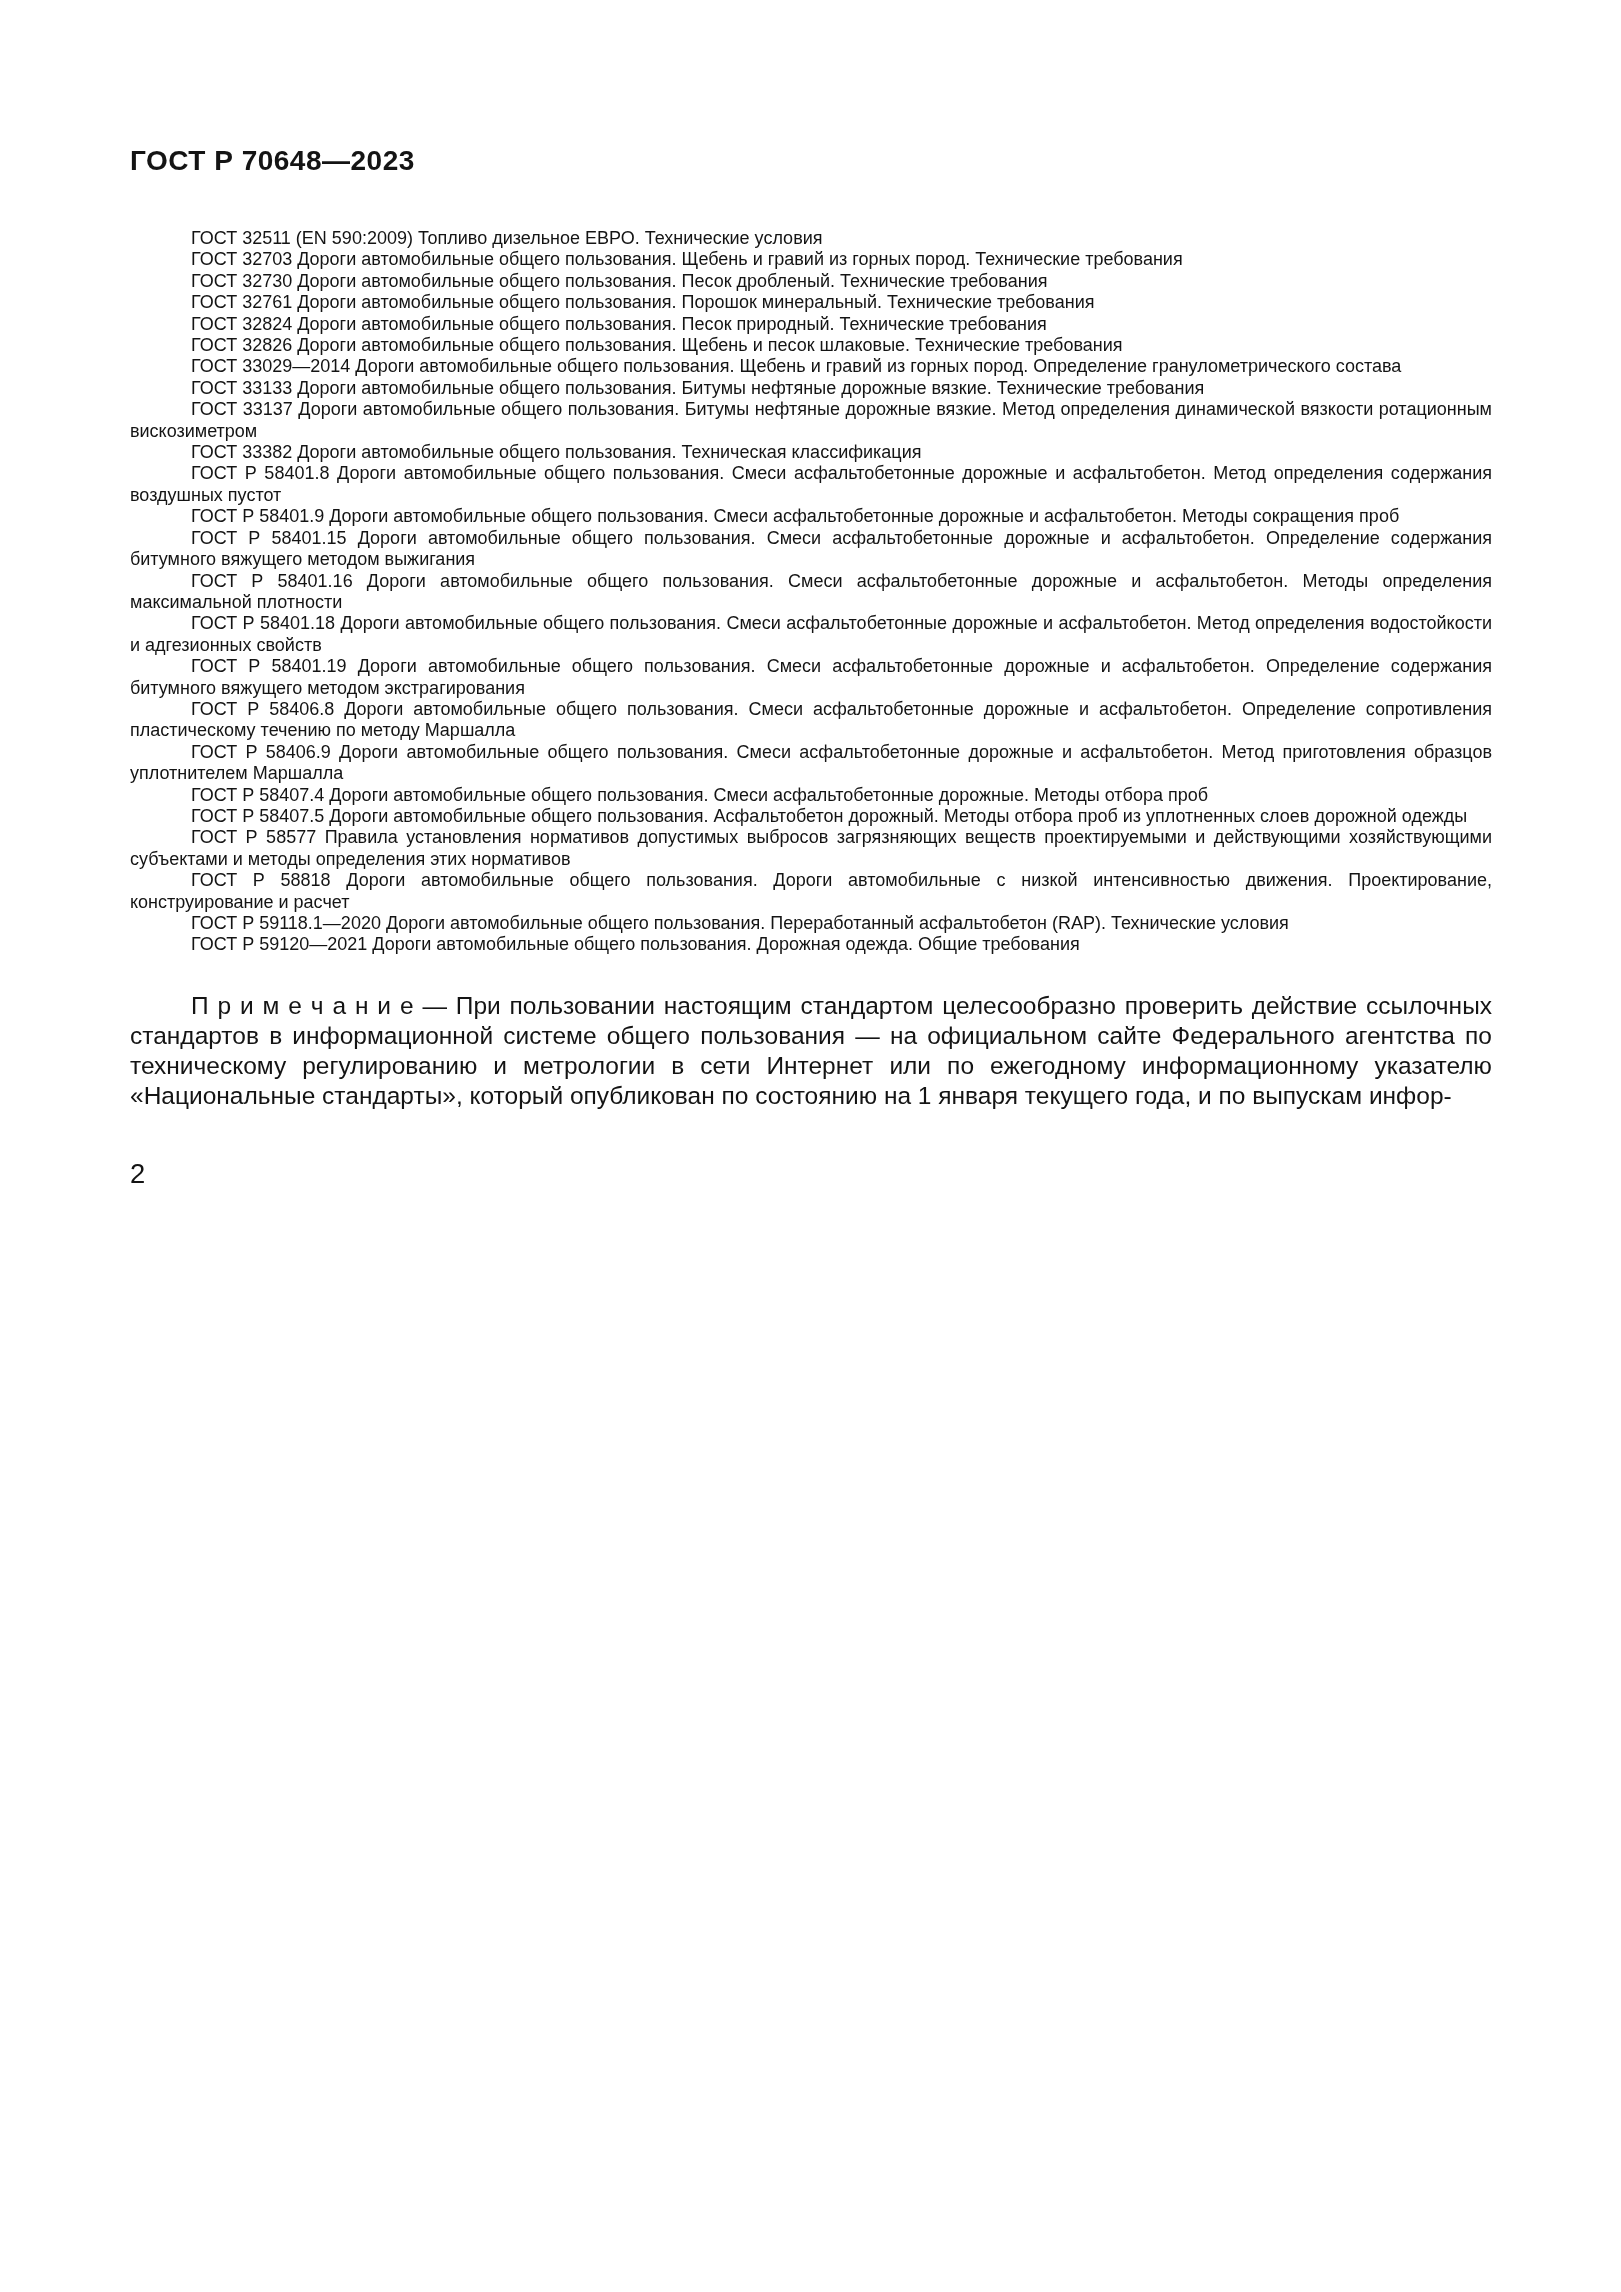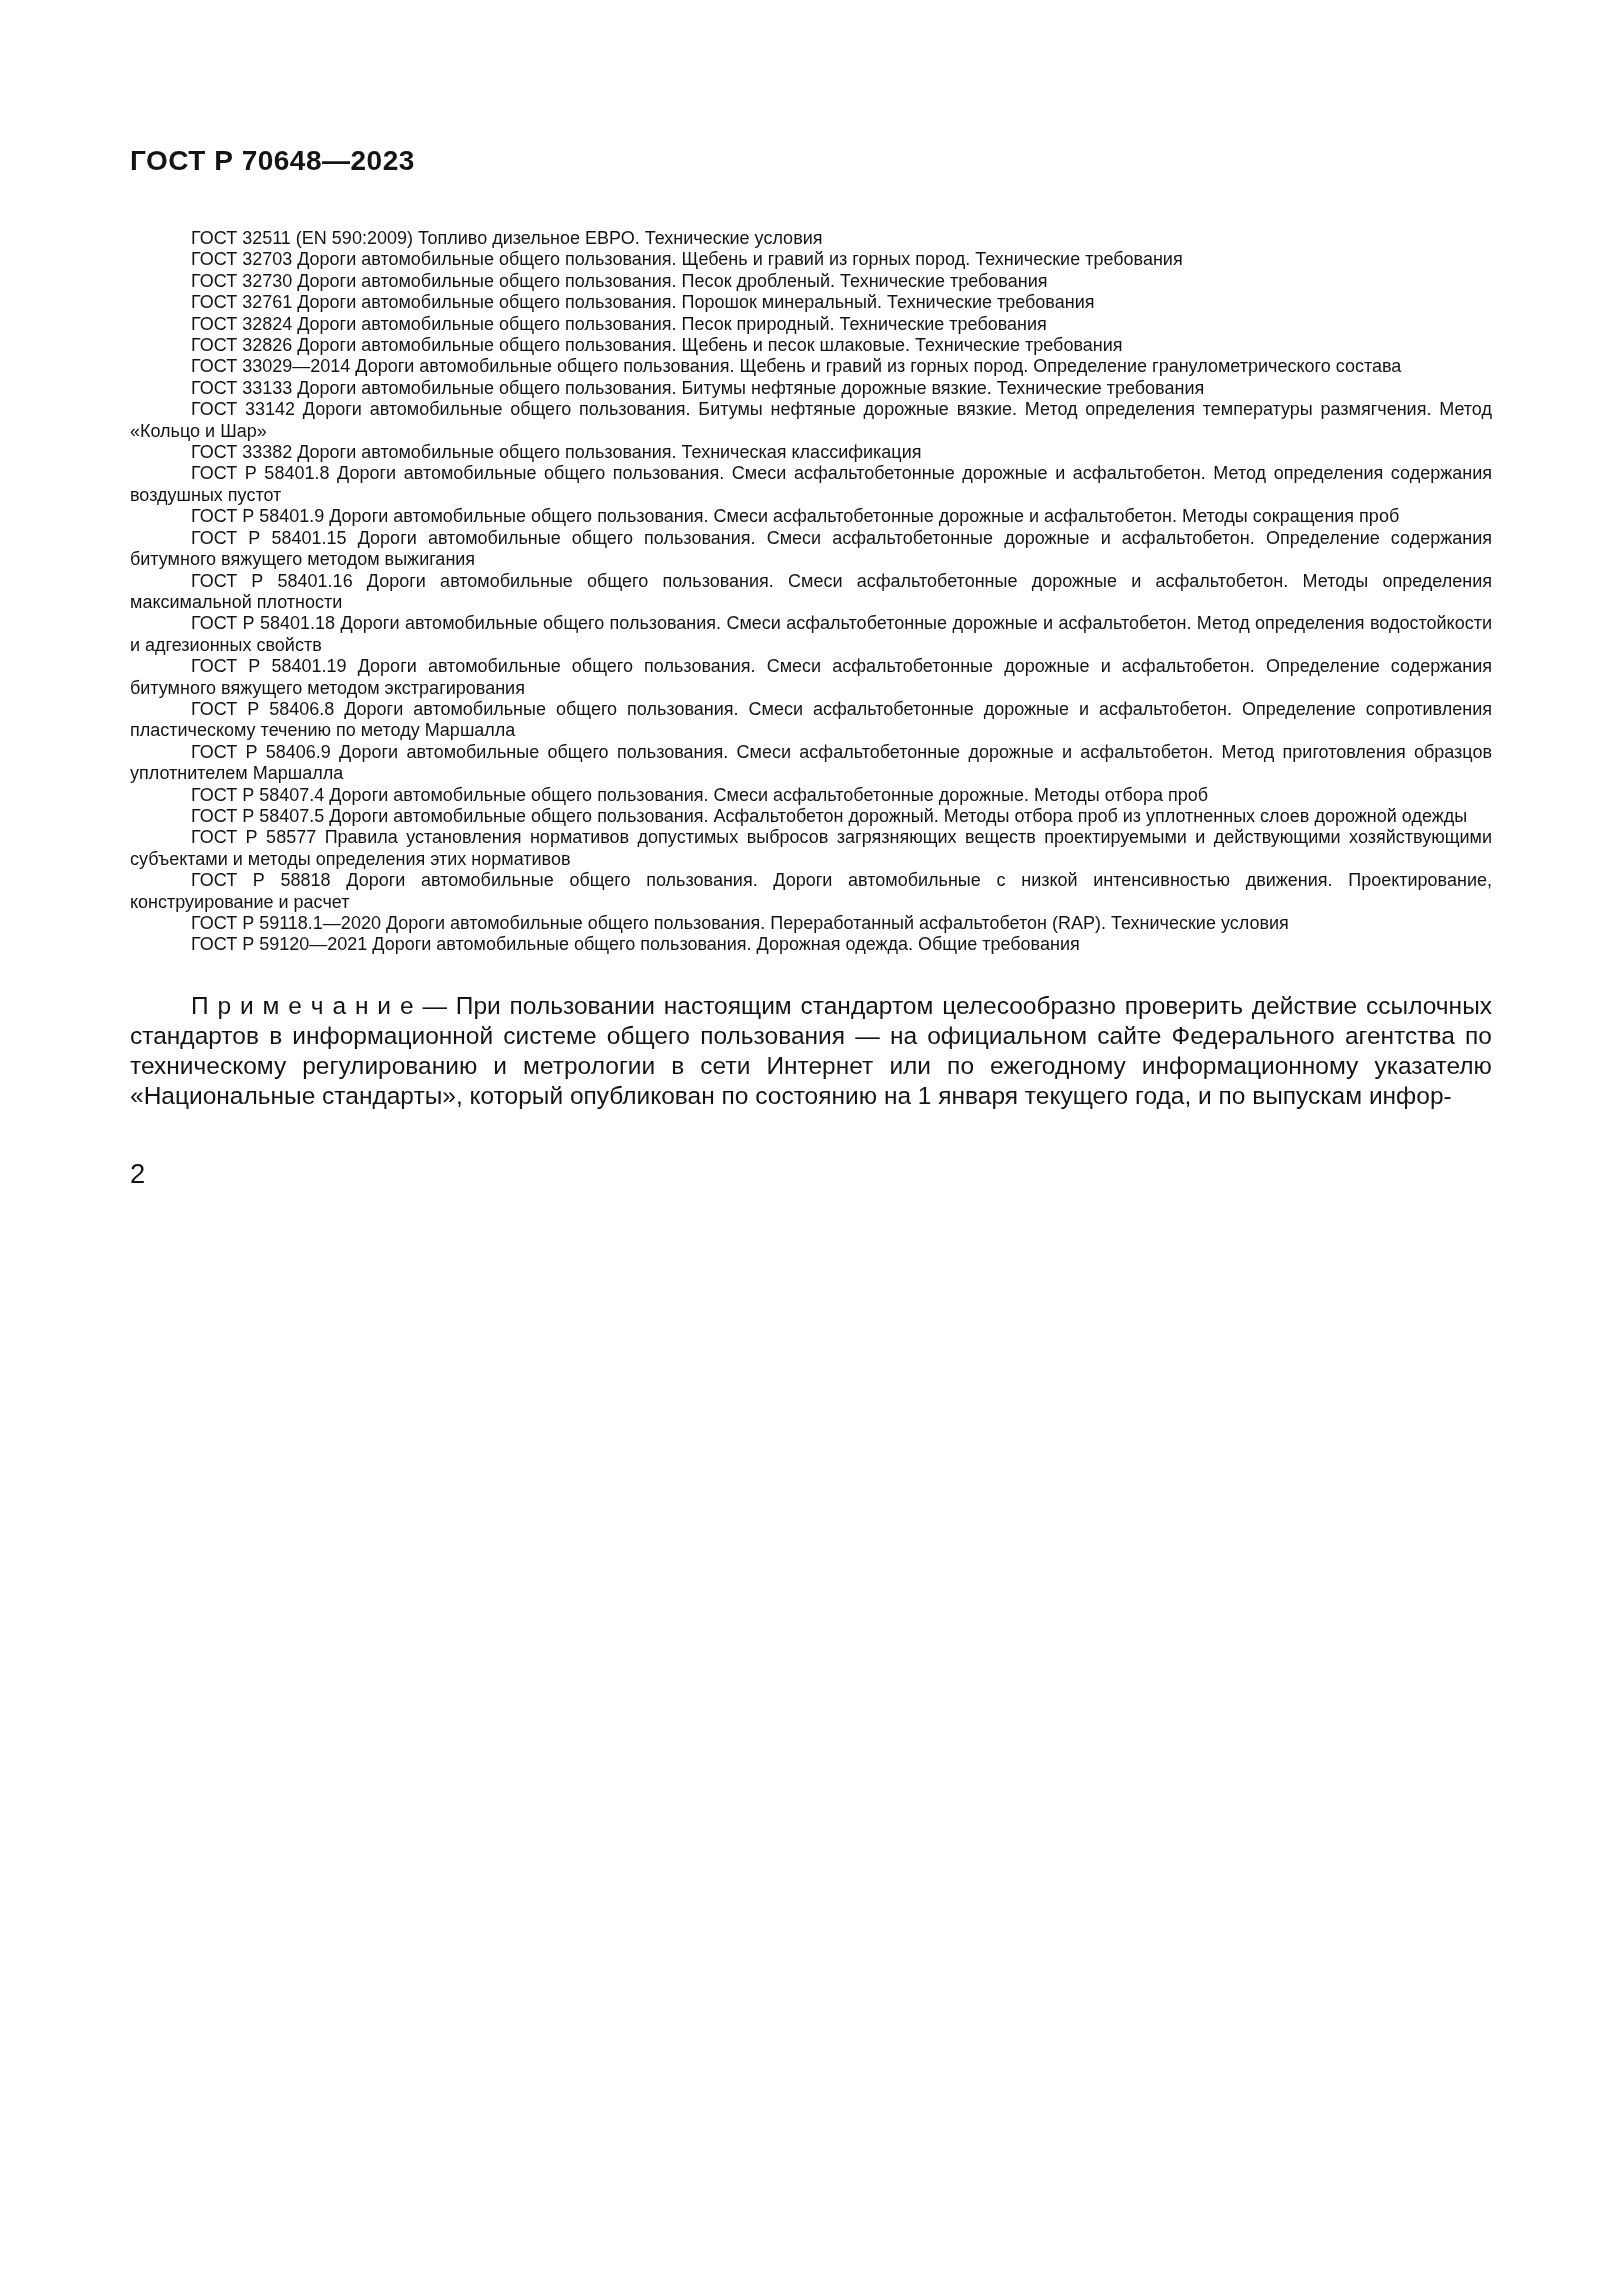--- a/index.html
+++ b/index.html
@@ -59,21 +59,21 @@
 
   <div class="refs">
       <p class="ref-para">ГОСТ 32511 (EN 590:2009) Топливо дизельное ЕВРО. Технические условия</p>
       <p class="ref-para">ГОСТ 32703 Дороги автомобильные общего пользования. Щебень и гравий из горных пород. Технические требования</p>
       <p class="ref-para">ГОСТ 32730 Дороги автомобильные общего пользования. Песок дробленый. Технические требования</p>
       <p class="ref-para">ГОСТ 32761 Дороги автомобильные общего пользования. Порошок минеральный. Технические требования</p>
       <p class="ref-para">ГОСТ 32824 Дороги автомобильные общего пользования. Песок природный. Технические требования</p>
       <p class="ref-para">ГОСТ 32826 Дороги автомобильные общего пользования. Щебень и песок шлаковые. Технические требования</p>
       <p class="ref-para">ГОСТ 33029—2014 Дороги автомобильные общего пользования. Щебень и гравий из горных пород. Определение гранулометрического состава</p>
       <p class="ref-para">ГОСТ 33133 Дороги автомобильные общего пользования. Битумы нефтяные дорожные вязкие. Технические требования</p>
-      <p class="ref-para">ГОСТ 33142 Дороги автомобильные общего пользования. Битумы нефтяные дорожные вязкие. Метод определения температуры размягчения. Метод «Кольцо и Шар»</p>
+      <p class="ref-para">ГОСТ 33137 Дороги автомобильные общего пользования. Битумы нефтяные дорожные вязкие. Метод определения динамической вязкости ротационным вискозиметром</p>
       <p class="ref-para">ГОСТ 33382 Дороги автомобильные общего пользования. Техническая классификация</p>
       <p class="ref-para">ГОСТ Р 58401.8 Дороги автомобильные общего пользования. Смеси асфальтобетонные дорожные и асфальтобетон. Метод определения содержания воздушных пустот</p>
       <p class="ref-para">ГОСТ Р 58401.9 Дороги автомобильные общего пользования. Смеси асфальтобетонные дорожные и асфальтобетон. Методы сокращения проб</p>
       <p class="ref-para">ГОСТ Р 58401.15 Дороги автомобильные общего пользования. Смеси асфальтобетонные дорожные и асфальтобетон. Определение содержания битумного вяжущего методом выжигания</p>
       <p class="ref-para">ГОСТ Р 58401.16 Дороги автомобильные общего пользования. Смеси асфальтобетонные дорожные и асфальтобетон. Методы определения максимальной плотности</p>
       <p class="ref-para">ГОСТ Р 58401.18 Дороги автомобильные общего пользования. Смеси асфальтобетонные дорожные и асфальтобетон. Метод определения водостойкости и адгезионных свойств</p>
       <p class="ref-para">ГОСТ Р 58401.19 Дороги автомобильные общего пользования. Смеси асфальтобетонные дорожные и асфальтобетон. Определение содержания битумного вяжущего методом экстрагирования</p>
       <p class="ref-para">ГОСТ Р 58406.8 Дороги автомобильные общего пользования. Смеси асфальтобетонные дорожные и асфальтобетон. Определение сопротивления пластическому течению по методу Маршалла</p>
       <p class="ref-para">ГОСТ Р 58406.9 Дороги автомобильные общего пользования. Смеси асфальтобетонные дорожные и асфальтобетон. Метод приготовления образцов уплотнителем Маршалла</p>
       <p class="ref-para">ГОСТ Р 58407.4 Дороги автомобильные общего пользования. Смеси асфальтобетонные дорожные. Методы отбора проб</p>

